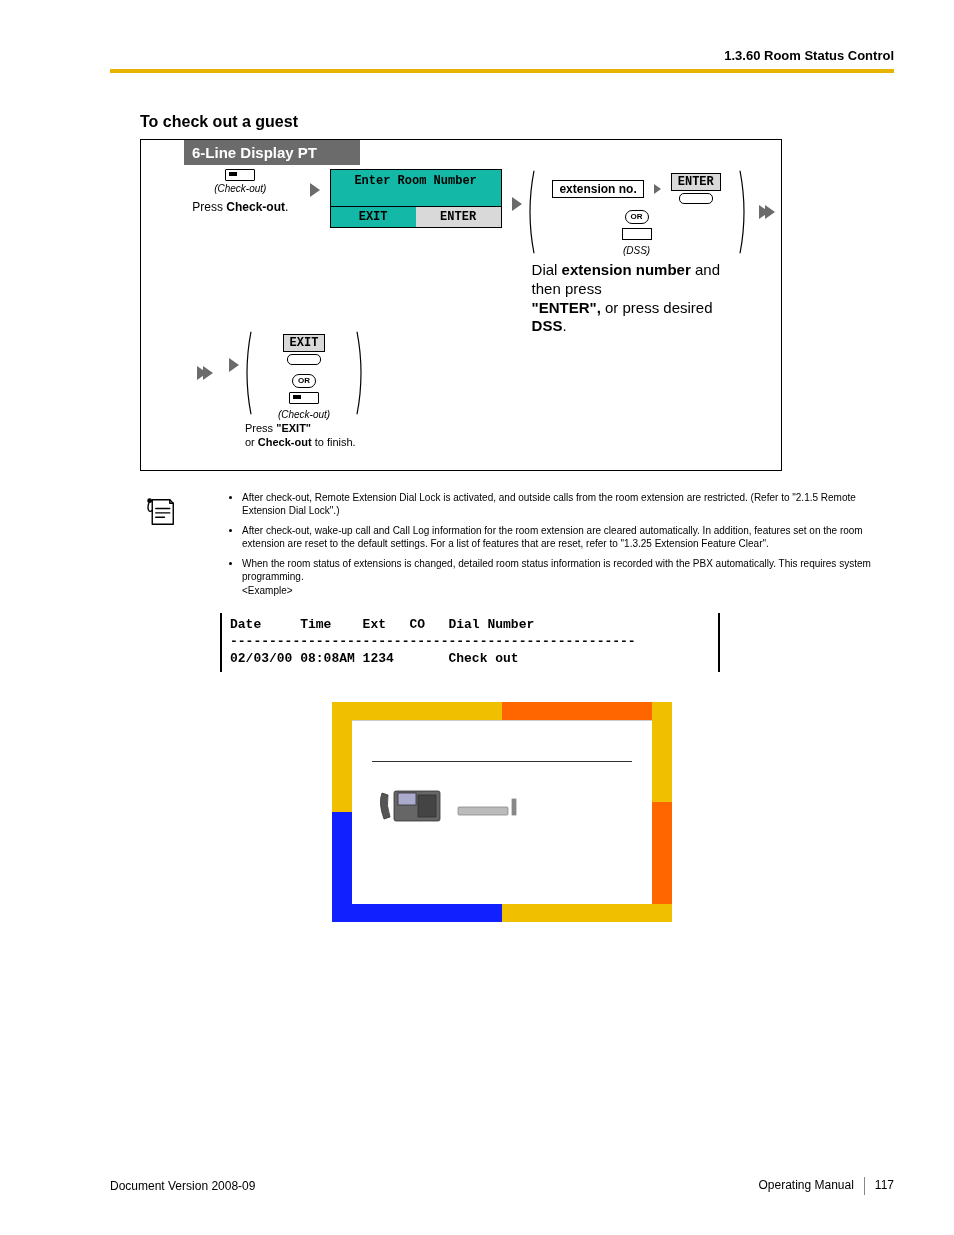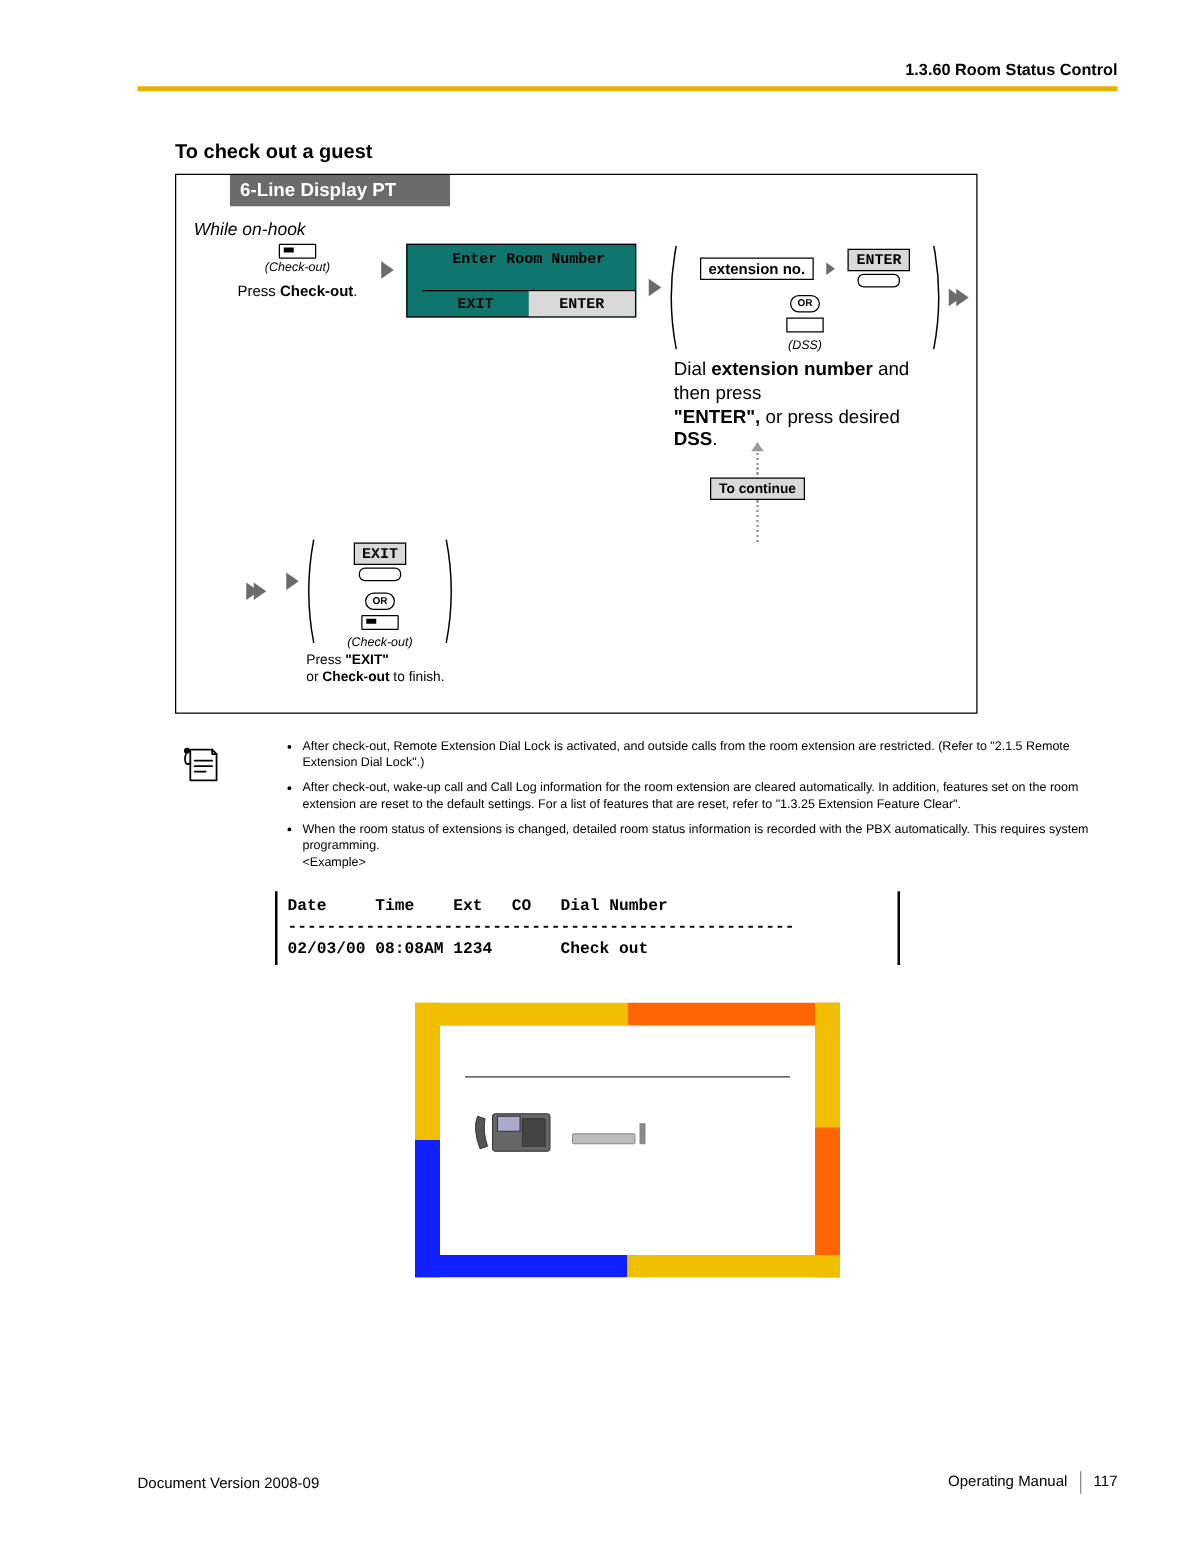--- a/index.html
+++ b/index.html
@@ -76,22 +76,22 @@
   }
   .check-out-btn::after{content:"";position:absolute;left:3px;top:2px;width:8px;height:4px;background:#000;}
   .caption-small { font-size:10px; font-style:italic; margin-top:2px;}
   .caption       { font-size:12px; margin-top:6px;}
   .arrow-right {
     width:0;height:0;border-top:7px solid transparent;border-bottom:7px solid transparent;border-left:10px solid #6b6b6b;
     display:inline-block; margin:8px 6px;
   }
   .dbl-arrow{display:flex;}
   .lcd {
-    border:1px solid #000; width:170px; background:#0f766e; font-family:"Courier New",monospace;
-    font-weight:bold; font-size:12px; text-align:center;padding-left:12px;
+    border:1px solid #000; width:170px; background:#14b8a6; font-family:"Courier New",monospace;
+    font-weight:bold; font-size:12px; text-align:center;
   }
   .lcd .top{padding:4px 2px 18px 2px;}
   .lcd .bottom{display:flex;border-top:1px solid #000;}
   .lcd .bottom div{flex:1;padding:3px 0;}
   .lcd .bottom .hi{background:#d9d9d9;}
   .paren-box{position:relative;padding:4px 10px;}
   .paren-box svg.paren{position:absolute;top:0;height:100%;}
   .ext-btn{border:1px solid #000;padding:1px 6px;font-size:12px;font-weight:bold;display:inline-block;}
   .enter-btn{border:1px solid #000;background:#d9d9d9;padding:1px 6px;font-weight:bold;font-family:'Courier New',monospace;font-size:12px;display:inline-block;}
   .pill{width:32px;height:9px;border:1px solid #000;border-radius:5px;display:inline-block;}
@@ -137,21 +137,20 @@
 
   <div class="running-header">1.3.60 Room Status Control</div>
   <div class="hr-gold"></div>
 
   <div class="section-title">To check out a guest</div>
 
   <div class="diagram-box">
     <div class="diagram-header">6-Line Display PT</div>
 
     <div class="diagram-body">
-      <div class="while-on-hook">While on-hook</div>
 
       <div class="row" style="margin-top:4px;">
         <div class="cell" style="width:120px;margin-left:40px;">
           <span class="check-out-btn"></span>
           <span class="caption-small">(Check-out)</span>
           <span class="caption">
             <span>Press </span><b>Check-out</b><span>.</span>
           </span>
         </div>
 
@@ -199,25 +198,20 @@
             <b>"ENTER",</b><span> or press desired </span><b>DSS</b><span>.</span>
           </div>
         </div>
 
         <div class="dbl-arrow" style="margin-top:28px;">
           <span class="arrow-right"></span>
           <span class="arrow-right" style="margin-left:-10px;"></span>
         </div>
       </div>
 
-      <div style="display:flex;flex-direction:column;align-items:center;margin-left:290px;margin-top:-8px;">
-        <div class="vline arrowup"></div>
-        <span class="to-continue">To continue</span>
-        <div class="vline" style="height:36px;"></div>
-      </div>
 
       <div class="row" style="margin-top:-6px;">
         <div class="dbl-arrow" style="margin:28px 4px 0 50px;">
           <span class="arrow-right"></span>
           <span class="arrow-right" style="margin-left:-10px;"></span>
         </div>
 
 
         <span class="arrow-right" style="margin-top:28px;"></span>
 

